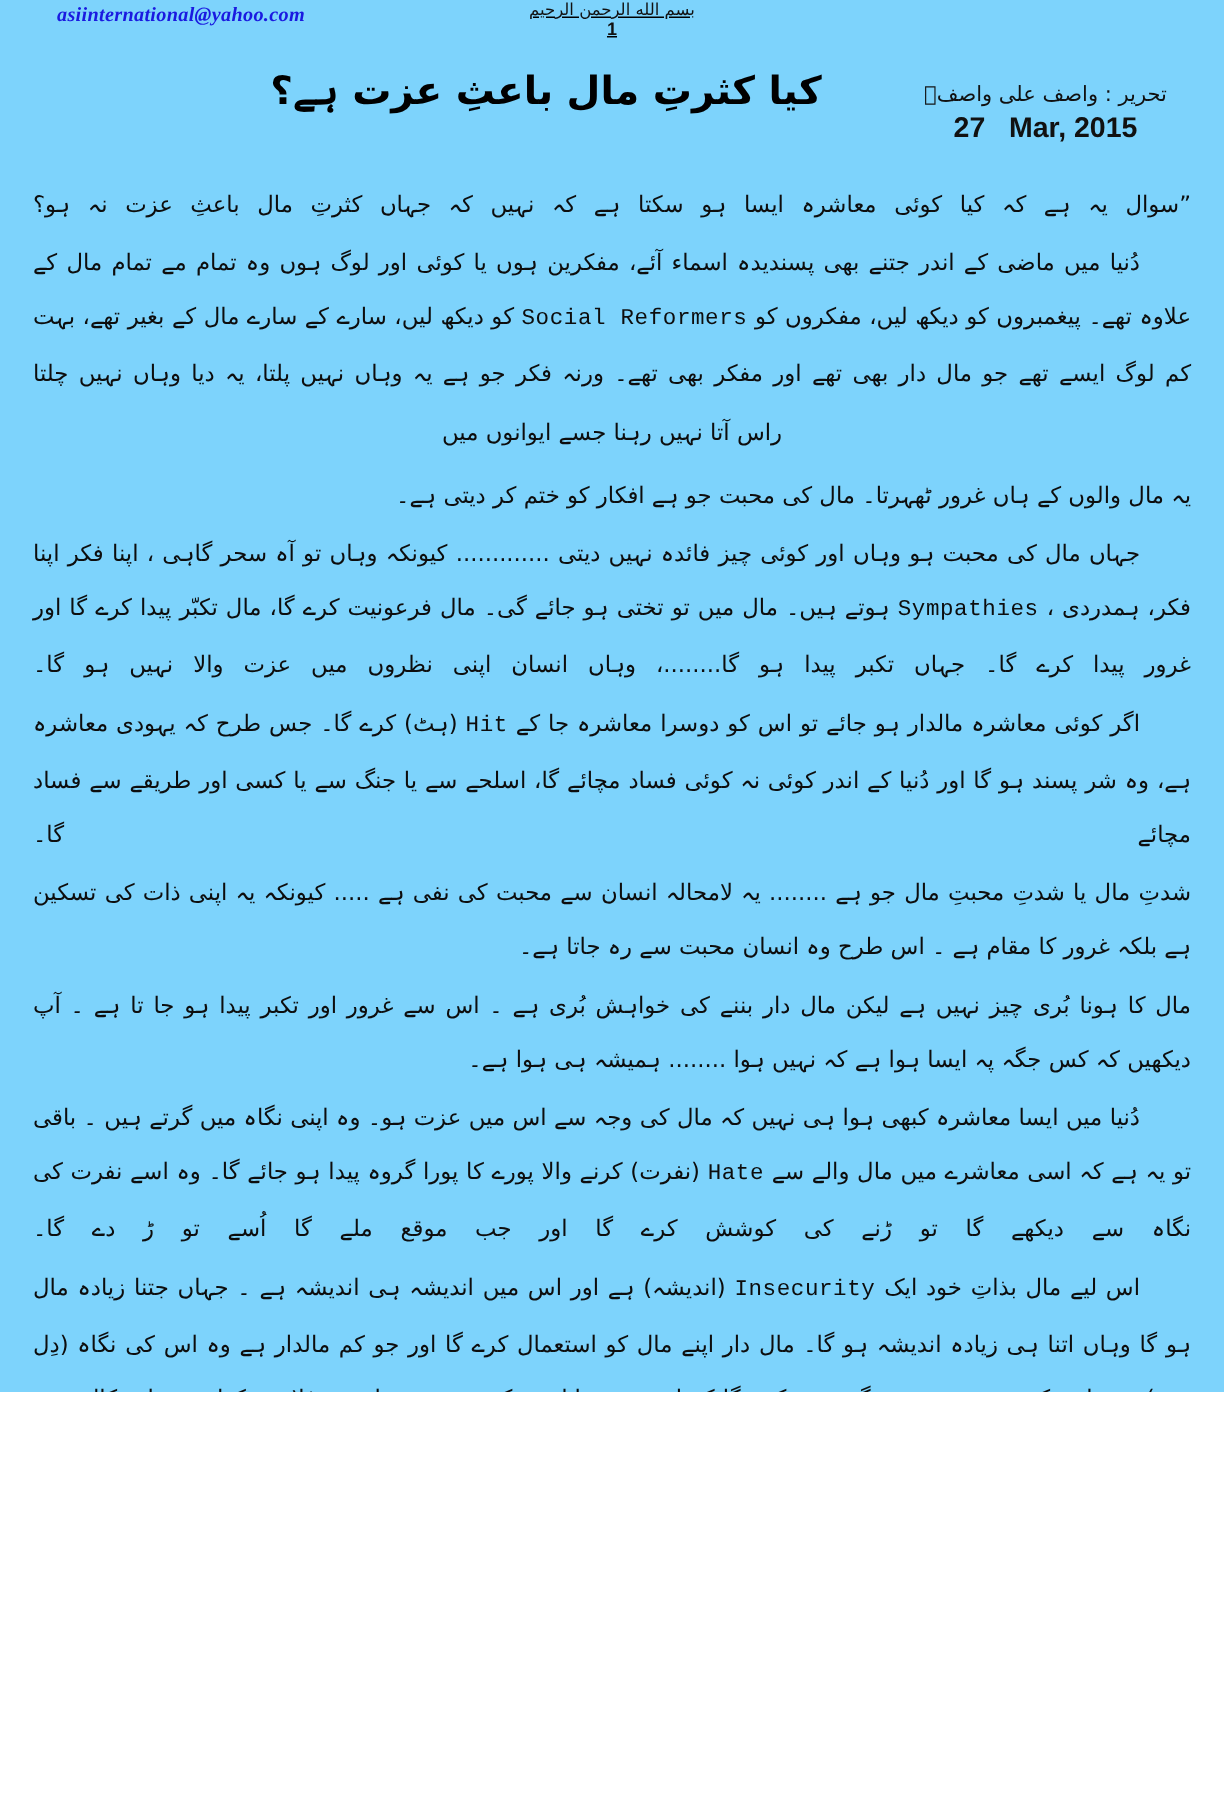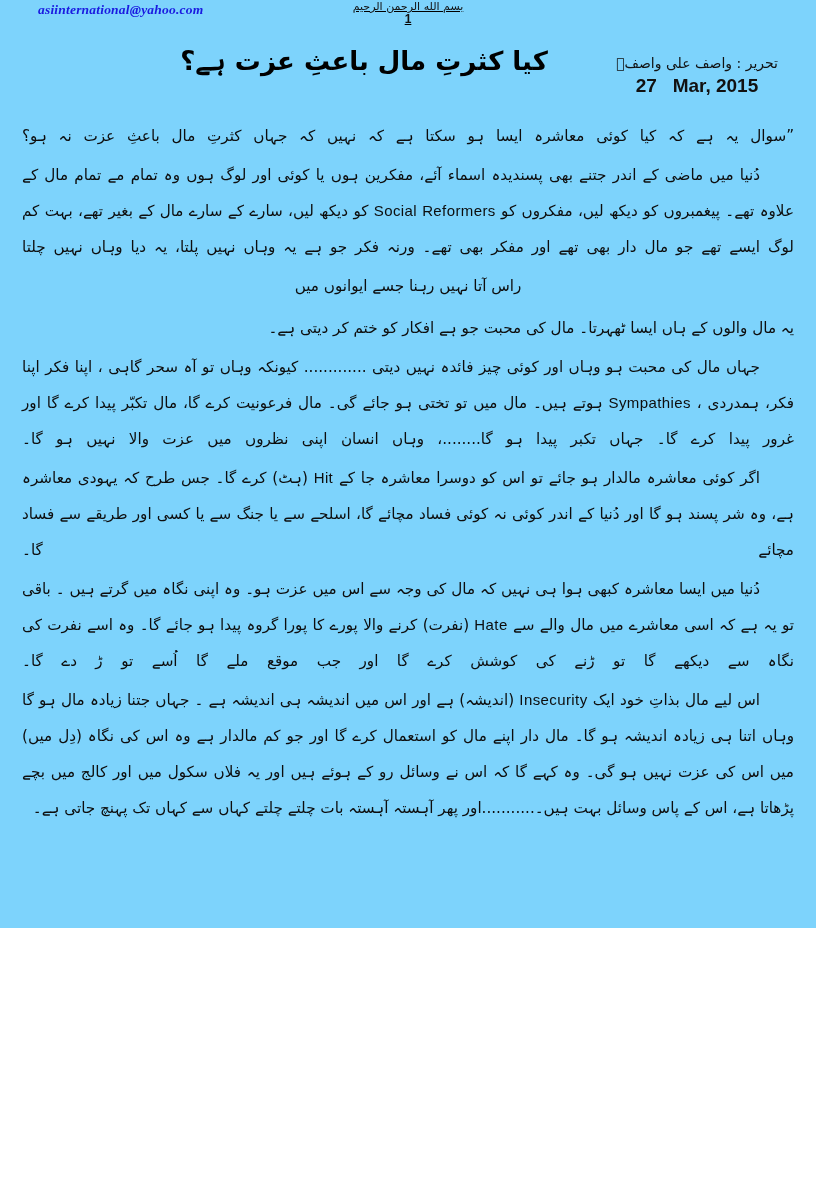--- a/index.html
+++ b/index.html
@@ -123,21 +123,21 @@
     direction: rtl;
     text-align: justify;
     text-align-last: justify;
   }
   .para.last-right { text-align-last: right; }
   .para.no-indent { text-indent: 0; }
 
   .en {
     direction: ltr;
     unicode-bidi: isolate;
-    font-family: Liberation Sans, sans-serif;
+    font-family: Liberation Mono, monospace;
     font-size: 15px;
     letter-spacing: .4px;
   }
 
   
   .couplet {
     margin: 2px 0 6px 0;
     direction: rtl;
     display: flex;
     justify-content: center;
@@ -201,27 +201,29 @@
 
     <p class="para no-indent">”سوال یہ ہے کہ کیا کوئی معاشرہ ایسا ہو سکتا ہے کہ نہیں کہ جہاں کثرتِ مال باعثِ عزت نہ ہو؟</p>
 
 
     <p class="para"><span>دُنیا میں ماضی کے اندر جتنے بھی پسندیدہ اسماء آئے، مفکرین ہوں یا کوئی اور لوگ ہوں وہ تمام مے تمام مال کے علاوہ تھے۔ پیغمبروں کو دیکھ لیں، مفکروں  کو </span><span class="en">Social   Reformers</span><span>  کو دیکھ لیں،  سارے کے سارے مال کے بغیر تھے، بہت کم لوگ ایسے  تھے جو مال دار بھی تھے اور مفکر بھی تھے۔ ورنہ فکر جو ہے یہ وہاں نہیں پلتا، یہ دیا وہاں نہیں چلتا</span></p>
 
     <div class="couplet">
       <span class="hemistich">راس آتا نہیں رہنا جسے ایوانوں میں</span>
     </div>
 
-    <p class="para no-indent last-right">یہ مال والوں کے ہاں ایسا ٹھہرتا۔ مال کی محبت جو ہے افکار کو ختم کر دیتی ہے۔</p>
+    <p class="para no-indent last-right">یہ مال والوں کے ہاں غرور ٹھہرتا۔ مال کی محبت جو ہے افکار کو ختم کر دیتی ہے۔</p>
 
     <p class="para"><span>جہاں مال کی محبت ہو وہاں اور کوئی چیز فائدہ نہیں دیتی ............. کیونکہ وہاں تو آہ سحر گاہی ، اپنا فکر اپنا فکر، ہمدردی ، </span><span class="en">Sympathies</span><span> ہوتے ہیں۔  مال میں تو تختی ہو جائے گی۔  مال فرعونیت کرے گا، مال تکبّر پیدا کرے گا اور غرور پیدا کرے گا۔  جہاں تکبر پیدا ہو گا........، وہاں انسان اپنی نظروں میں عزت والا نہیں ہو گا۔</span></p>
 
     <p class="para"><span>اگر کوئی معاشرہ مالدار ہو جائے تو اس کو دوسرا معاشرہ جا کے </span><span class="en">Hit</span><span> (ہٹ) کرے گا۔ جس طرح کہ یہودی معاشرہ ہے، وہ شر پسند ہو گا اور دُنیا کے اندر کوئی نہ کوئی فساد مچائے گا،  اسلحے سے یا جنگ سے یا کسی اور طریقے سے فساد مچائے گا۔</span></p>
 
-
+    <p class="para no-indent last-right">شدتِ مال یا شدتِ محبتِ مال جو ہے ........  یہ لامحالہ انسان سے محبت کی نفی ہے ..... کیونکہ یہ اپنی ذات کی تسکین ہے بلکہ غرور کا مقام ہے ۔ اس طرح وہ انسان محبت سے رہ جاتا ہے۔</p>
+
+    <p class="para no-indent last-right">مال کا ہونا بُری چیز نہیں ہے لیکن مال دار بننے کی خواہش بُری ہے ۔ اس سے غرور اور تکبر پیدا ہو جا تا ہے ۔ آپ دیکھیں کہ کس جگہ پہ ایسا ہوا ہے کہ نہیں ہوا ........  ہمیشہ ہی ہوا ہے۔</p>
 
     <p class="para"><span>دُنیا میں ایسا معاشرہ کبھی ہوا ہی نہیں کہ مال کی وجہ سے اس میں عزت ہو۔ وہ اپنی نگاہ میں گرتے ہیں ۔ باقی تو یہ ہے کہ اسی معاشرے میں مال والے سے </span><span class="en">Hate</span><span> (نفرت) کرنے والا پورے کا پورا گروہ پیدا ہو جائے گا۔ وہ اسے نفرت کی نگاہ سے دیکھے گا تو ڑنے کی کوشش کرے گا اور جب موقع ملے گا اُسے تو ڑ دے گا۔</span></p>
 
     <p class="para last-right"><span>اس لیے مال بذاتِ خود ایک </span><span class="en">Insecurity</span><span> (اندیشہ) ہے اور اس میں اندیشہ ہی اندیشہ ہے ۔ جہاں جتنا زیادہ مال ہو گا وہاں اتنا ہی زیادہ اندیشہ ہو گا۔ مال دار اپنے مال کو استعمال کرے گا اور جو کم مالدار ہے وہ اس کی نگاہ (دِل میں) میں اس کی عزت نہیں ہو گی۔ وہ کہے گا کہ اس نے وسائل رو کے ہوئے ہیں اور یہ فلاں سکول میں اور کالج میں بچے پڑھاتا ہے، اس کے پاس وسائل بہت ہیں۔...........اور پھر آہستہ آہستہ بات چلتے چلتے کہاں سے کہاں تک پہنچ جاتی ہے۔</span></p>
 
   </div>
 
 
 </div>
 

